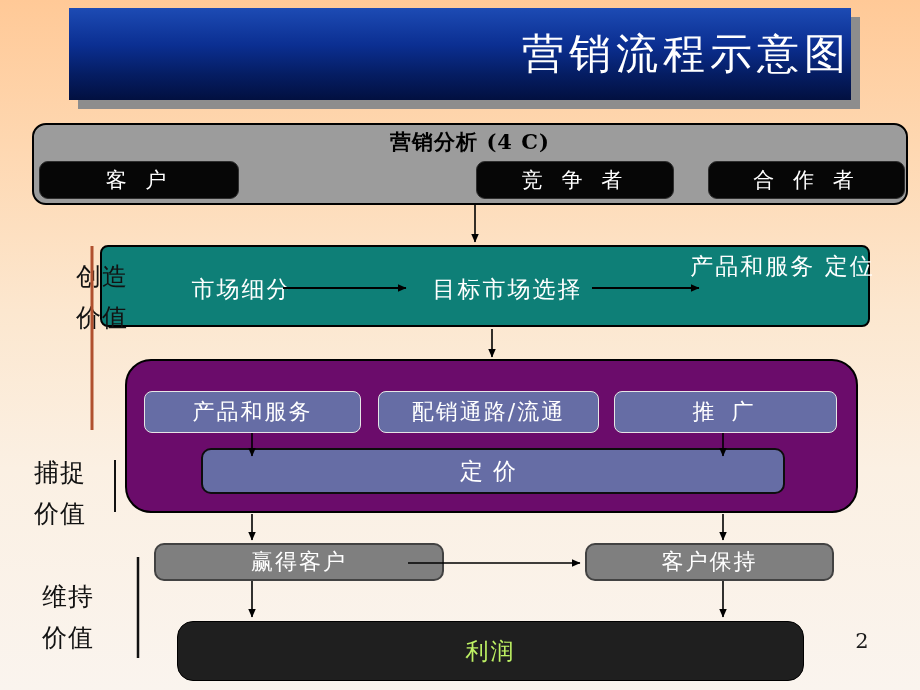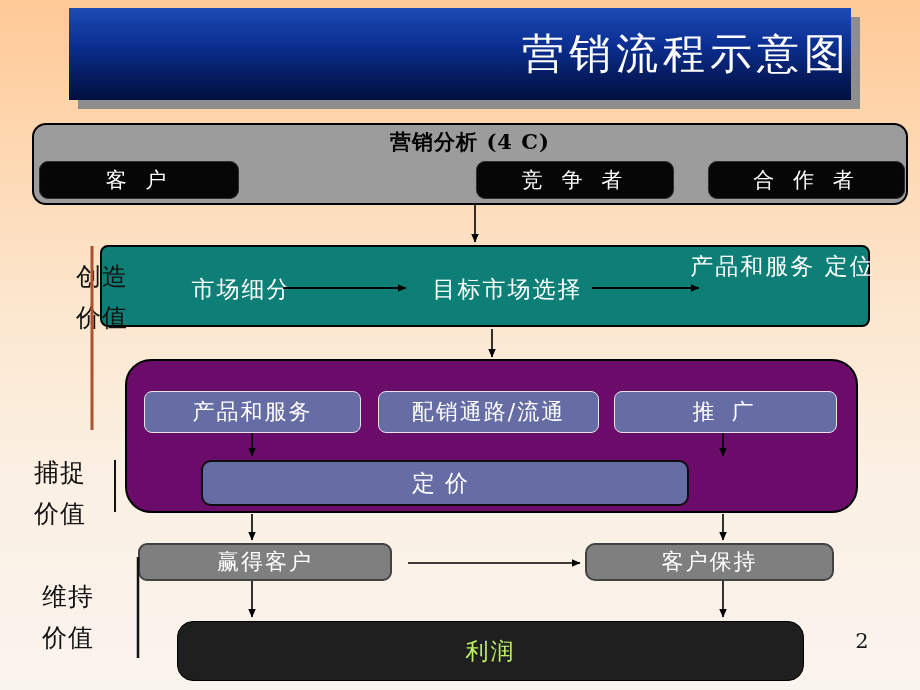--- a/index.html
+++ b/index.html
@@ -51,32 +51,32 @@
   }
   .mix-btn{
     position:absolute; top:30px; height:42px; background:#666da5; border:1px solid #e6e6e6;
     border-radius:8px; color:#fff; font-size:22px; letter-spacing:2px;
     display:flex; align-items:center; justify-content:center; box-sizing:border-box;
   }
   .m1{left:17px;  width:217px;}
   .m2{left:251px; width:221px;}
   .m3{left:487px; width:223px; letter-spacing:5px;}
   .pricing{
-    position:absolute; left:74px; top:99px; width:488px; height:46px;
+    position:absolute; left:74px; top:87px; width:584px; height:46px;
     background:#666da5; border:2px solid #0d0d0d; border-radius:10px; color:#fff;
     font-size:23px; letter-spacing:10px; display:flex; align-items:center; justify-content:center;
     box-sizing:border-box;
   }
   
   .gray-box{
     position:absolute; top:543px; height:38px; background:#7f7f7f; border:2px solid #424242;
     border-radius:10px; color:#fff; font-size:22px; letter-spacing:2px;
     display:flex; align-items:center; justify-content:center; box-sizing:border-box;
   }
-  .g1{left:138px; width:254px;border-radius:9px;}
+  .g1{left:154px; width:290px;}
   .g2{left:585px; width:249px;}
   
   .profit{
     position:absolute; left:177px; top:621px; width:627px; height:60px;
     background:#1f1f1f; border:1px solid #000; border-radius:16px; color:#bef264;
     font-size:23px; letter-spacing:2px; display:flex; align-items:center; justify-content:center;
     box-sizing:border-box;
   }
   
   .stage{position:absolute; color:#121212; font-size:25px; line-height:41px; letter-spacing:1px;}

